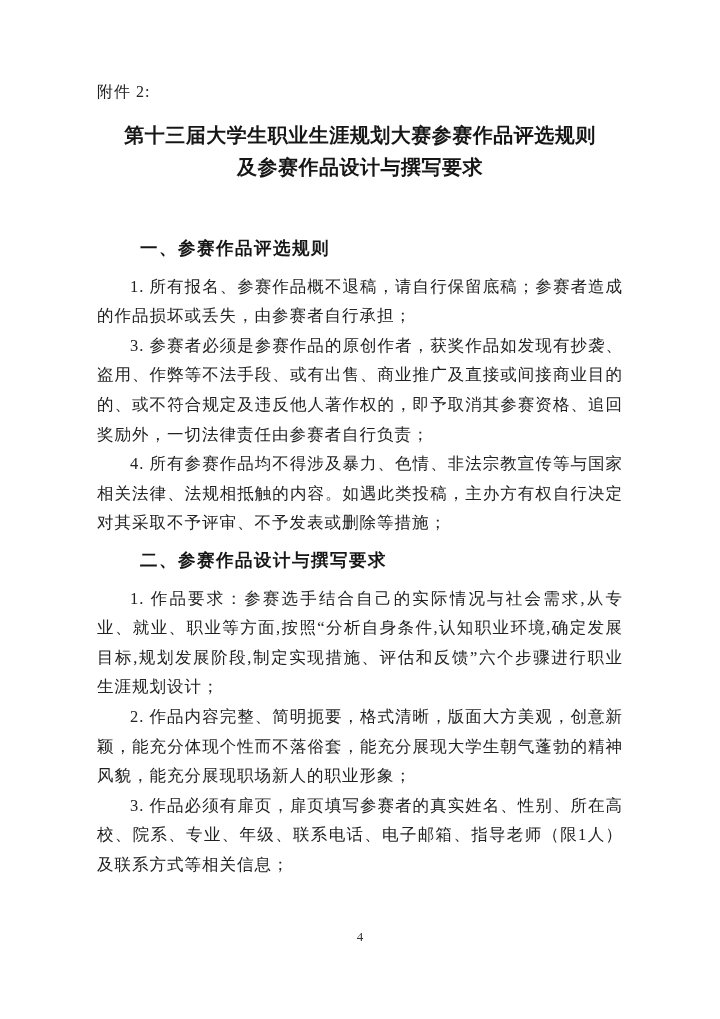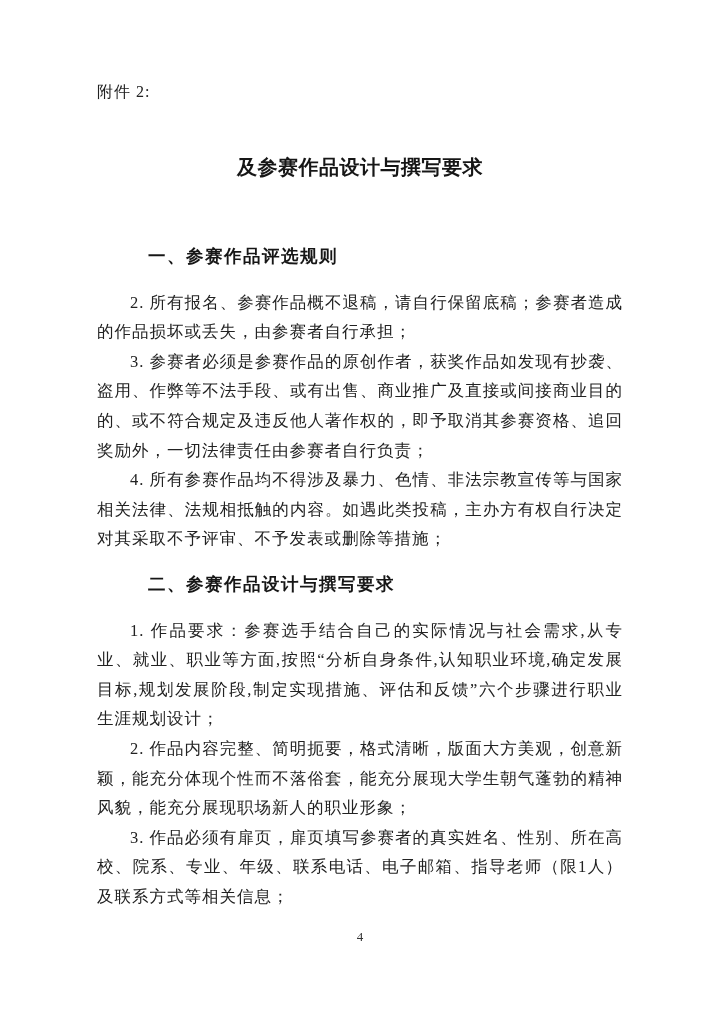--- a/index.html
+++ b/index.html
@@ -37,21 +37,21 @@
   }
   .doc-title.line1 { top: 122px; }
   .doc-title.line2 { top: 154px; }
   .body-block {
     position: absolute;
     top: 226px;
     left: 97px;
     width: 526px;
   }
   .body-block h2 {
-    margin: 16px;
+    margin: 8px;
     font-family: "Liberation Sans", sans-serif;
     font-weight: 700;
     font-size: 17.5px;
     line-height: 29.6px;
     text-indent: 2em;
     letter-spacing: 1.5px;
     color: #161616;
   }
   .body-block p {
     margin: 0;
@@ -73,28 +73,29 @@
     color: #333333;
   }
 </style>
 </head>
 <body>
 
 <div class="page">
 
   <div class="attachment">附件 2:</div>
 
+  <div class="doc-title line1">第十三届大学生职业生涯规划大赛参赛作品评选规则</div>
 
   <div class="doc-title line2">及参赛作品设计与撰写要求</div>
 
   <div class="body-block">
 
     <h2>一、参赛作品评选规则</h2>
 
-    <p>2. 所有报名、参赛作品概不退稿，请自行保留底稿；参赛者造成的作品损坏或丢失，由参赛者自行承担；</p>
+    <p>1. 所有报名、参赛作品概不退稿，请自行保留底稿；参赛者造成的作品损坏或丢失，由参赛者自行承担；</p>
 
 
     <p>3. 参赛者必须是参赛作品的原创作者，获奖作品如发现有抄袭、盗用、作弊等不法手段、或有出售、商业推广及直接或间接商业目的的、或不符合规定及违反他人著作权的，即予取消其参赛资格、追回奖励外，一切法律责任由参赛者自行负责；</p>
 
     <p>4. 所有参赛作品均不得涉及暴力、色情、非法宗教宣传等与国家相关法律、法规相抵触的内容。如遇此类投稿，主办方有权自行决定对其采取不予评审、不予发表或删除等措施；</p>
 
 
     <h2>二、参赛作品设计与撰写要求</h2>
 
     <p>1. 作品要求：参赛选手结合自己的实际情况与社会需求,从专业、就业、职业等方面,按照“分析自身条件,认知职业环境,确定发展目标,规划发展阶段,制定实现措施、评估和反馈”六个步骤进行职业生涯规划设计；</p>

